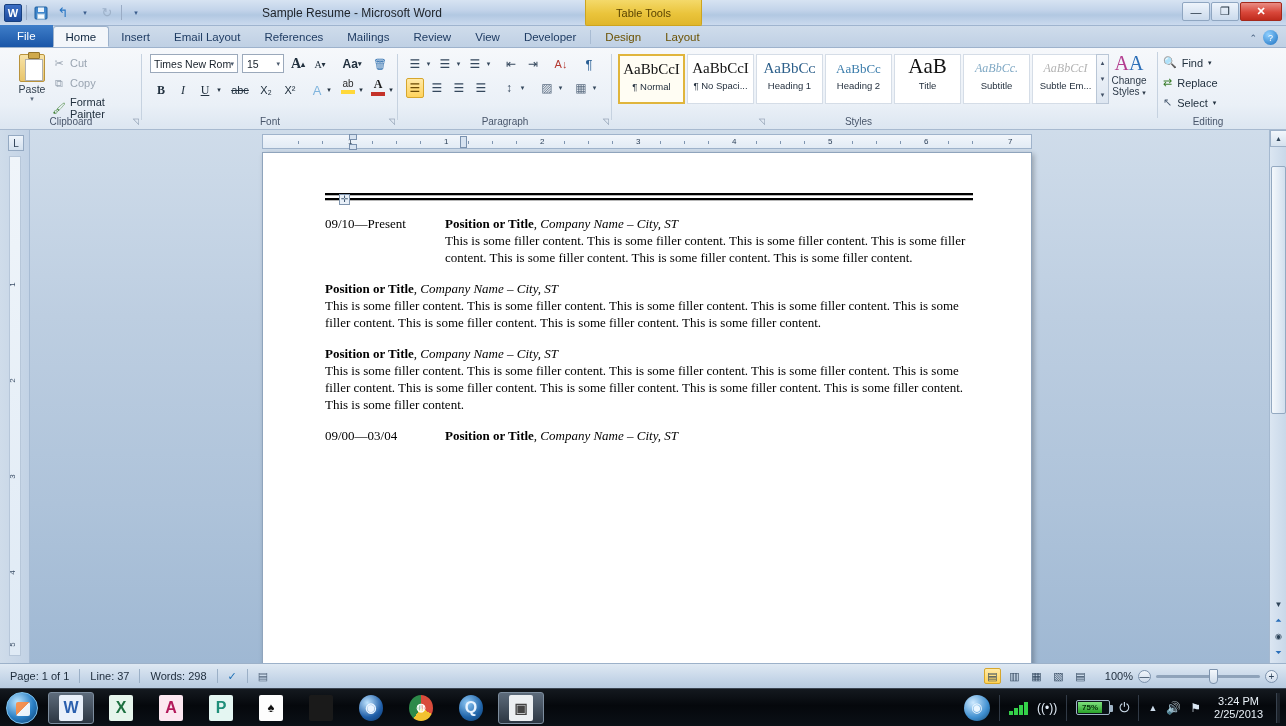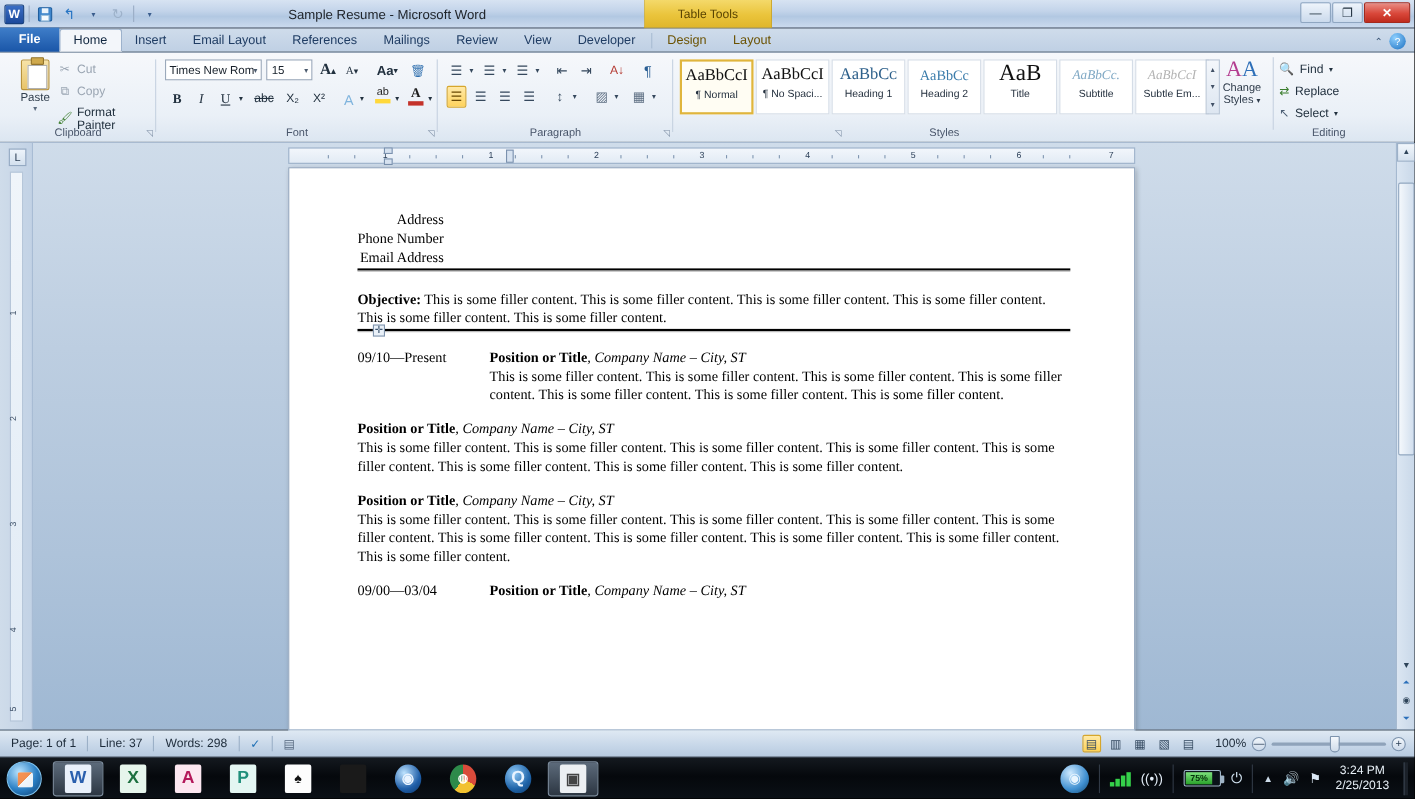--- a/index.html
+++ b/index.html
@@ -65,21 +65,21 @@
     background:linear-gradient(180deg,#cfdceb,#bfd0e4);
     display:flex; align-items:flex-end;
     border-bottom:1px solid #9db2cc;
   }
   .tab{
     height:21px; padding:0 12px; display:flex;align-items:center;
     font-size:11.5px; color:#1f3c63; white-space:nowrap;
   }
   .tab.file{
     background:linear-gradient(180deg,#3f7ec9,#1a56a8);
-    color:#fff; height:22px; padding:0 17px; font-weight:bold;
+    color:#fff; height:22px; padding:0 17px; font-weight:normal;
   }
   .tab.active{
     background:#f3f6fa;
     border:1px solid #9db2cc; border-bottom:1px solid #f3f6fa;
     border-radius:3px 3px 0 0; color:#10263f;
   }
   .tab.tt{ color:#6b5202; }
   .tabsep{width:1px;height:14px;background:#a9bcd3;margin:0 2px 3px;}
 
   
@@ -583,32 +583,23 @@
       <div class="hr-tick" style="left:685px;"></div>
         <div class="hr-tick" style="left:709px;"></div>
       <div class="hr-ind" style="left:86px;top:-1px;"></div>
       <div class="hr-ind" style="left:86px;top:9px;"></div>
       <div class="hr-ind" style="left:197px;top:1px;height:12px;width:7px;"></div>
     </div>
 
     <div class="page">
       <div class="pg-inner">
         <div class="hdr">
-          <div class="contact">
-            <div>Address</div>
-            <div>Phone Number</div>
-            <div>Email Address</div>
-          </div>
         </div>
         <div class="rule"></div>
 
-        <div class="obj">
-          <b>Objective:</b>
-          <span>This is some filler content. This is some filler content. This is some filler content. This is some filler content. This is some filler content. This is some filler content.</span>
-        </div>
 
         <div class="sectag">✛</div>
         <div class="rule" style="border-top-width:2px;"></div>
 
         <div class="jobs">
           <div class="job">
             <div class="dates">09/10—Present</div>
             <div class="body">
               <div><span class="title">Position or Title</span><span class="co">, Company Name – City, ST</span></div>
               <div>This is some filler content. This is some filler content. This is some filler content. This is some filler content. This is some filler content. This is some filler content. This is some filler content.</div>

